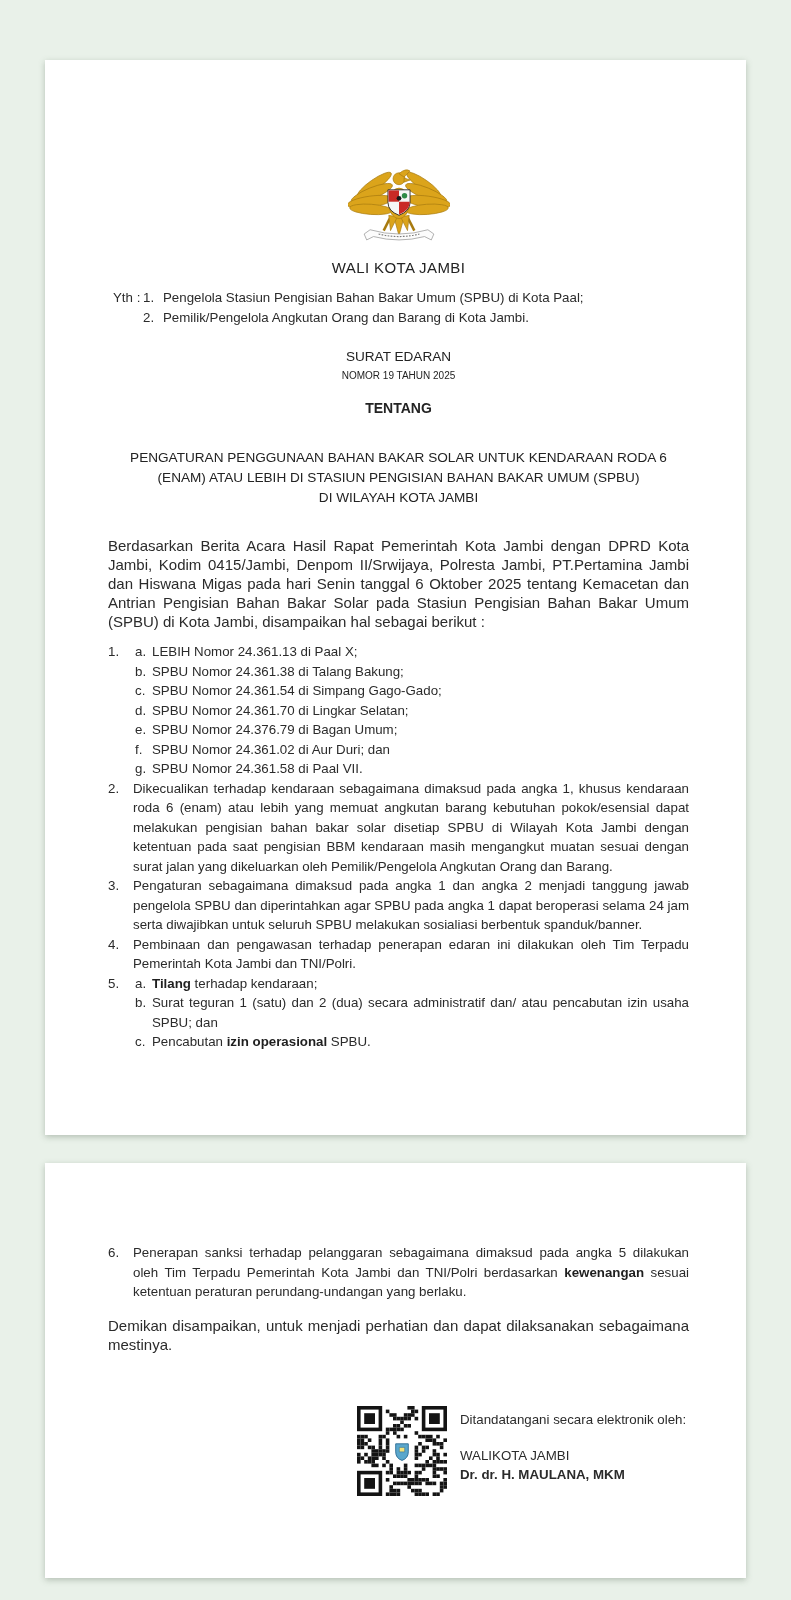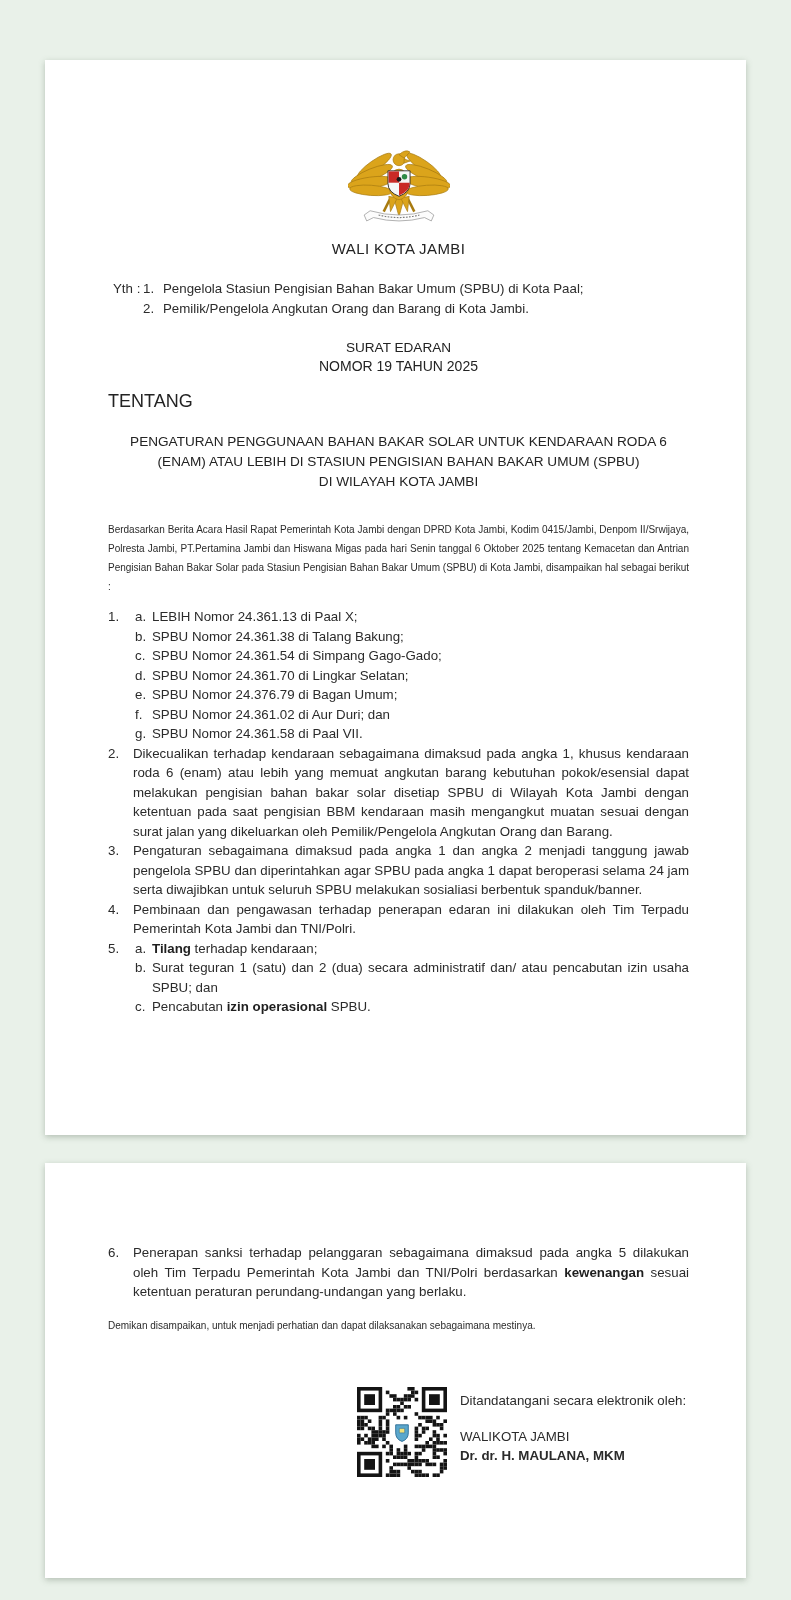--- a/index.html
+++ b/index.html
@@ -7,45 +7,45 @@
     position:relative;width:791px;height:1600px;overflow:hidden;
     background:#e9f1e9;
     font-family:"Liberation Sans","DejaVu Sans",sans-serif;
     color:#2b2b2b;
   }
   .page{
     position:absolute;left:45px;width:701px;background:#ffffff;
     box-shadow:0 2px 6px rgba(80,100,80,.35);
     box-sizing:border-box;
   }
-  .page1{top:60px;height:1075px;padding:76px 57px 0 63px;}
+  .page1{top:60px;height:1075px;padding:95px 57px 0 63px;}
   .page2{top:1163px;height:415px;padding:80px 57px 0 63px;}
 
   .emblem{width:104px;margin:0 auto;text-align:center;}
   .inst-title{
     text-align:center;font-size:15px;letter-spacing:.4px;margin-top:10px;
     color:#232323;
   }
 
-  .addr-block{margin-top:22px;font-size:13.3px;line-height:19.5px;padding-left:5px;}
+  .addr-block{margin-top:12px;font-size:13.3px;line-height:19.5px;padding-left:5px;}
   .addr-row{display:flex;}
   .addr-prefix{width:30px;flex:none;}
   .addr-num{width:20px;flex:none;}
   .addr-text{flex:1;}
 
   .doc-type{text-align:center;font-size:13.6px;margin-top:20px;line-height:19px;color:#232323;}
-  .doc-number{text-align:center;font-size:14px;line-height:19px;color:#232323;}
-  .doc-about{font-size:18px;margin-top:15px;color:#232323;}
+  .doc-number{text-align:center;font-size:10px;line-height:19px;color:#232323;}
+  .doc-about{text-align:center;font-size:14px;margin-top:15px;color:#232323;font-weight:bold;}
   .doc-subject{
-    text-align:center;font-size:13.6px;line-height:20px;margin:20px auto 0 auto;
+    text-align:center;font-size:13.6px;line-height:20px;margin:32px auto 0 auto;
     white-space:pre-line;color:#232323;
   }
 
   p.body-par{
-    font-size:10px;line-height:19px;text-align:justify;margin:28px 0 0 0;
+    font-size:15px;line-height:19px;text-align:justify;margin:28px 0 0 0;
   }
   .list{margin-top:11px;font-size:13.3px;line-height:19.5px;}
   .li{display:flex;}
   .li-num{width:25px;flex:none;}
   .li-body{flex:1;text-align:justify;}
   .sub{display:flex;padding-left:2px;}
   .sub-letter{width:17px;flex:none;}
   .sub-body{flex:1;text-align:justify;}
 
   .p2-list{margin-top:0;}

